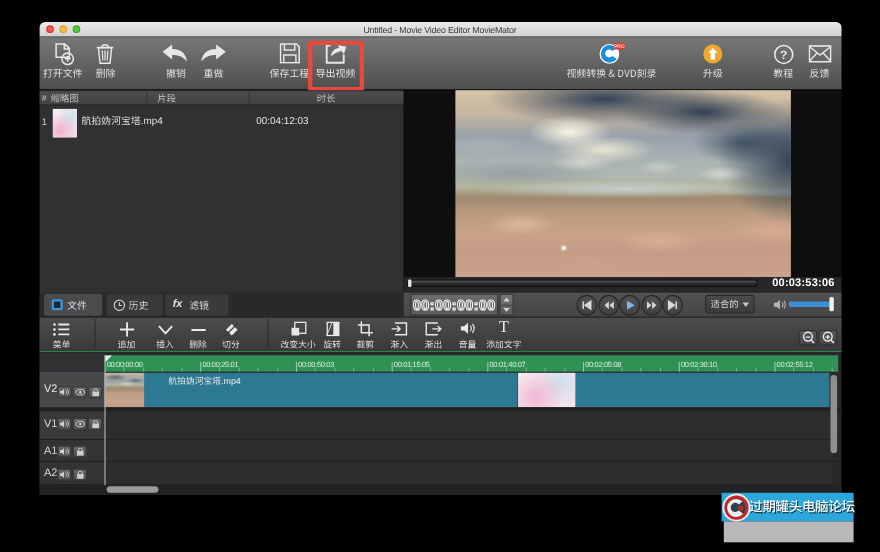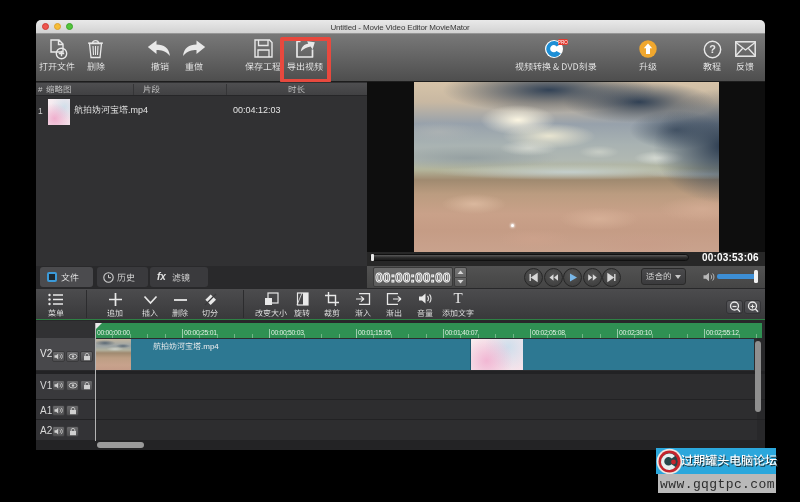--- a/index.html
+++ b/index.html
@@ -434,13 +434,12 @@
       <path d="M0.8 1.4C1.5 2.0 2.3 3.0 2.7 3.5L3.6 2.9C3.2 2.3 2.4 1.4 1.7 0.8ZM4.6 5.0C5.2 5.8 6.0 6.8 6.3 7.5L7.3 6.9C6.9 6.2 6.1 5.2 5.5 4.5ZM3.3 5.0H0.6V6.1H2.2V9.1C1.6 9.3 1.0 9.8 0.4 10.5L1.2 11.7C1.7 10.9 2.3 10.1 2.7 10.1C3.0 10.1 3.4 10.5 3.9 10.8C4.8 11.3 5.8 11.5 7.4 11.5C8.6 11.5 10.7 11.4 11.6 11.4C11.6 11.0 11.8 10.4 11.9 10.1C10.7 10.2 8.8 10.3 7.4 10.3C6.0 10.3 4.9 10.3 4.1 9.8C3.8 9.6 3.5 9.4 3.3 9.2ZM8.8 0.5V2.6H4.1V3.7H8.8V8.2C8.8 8.4 8.7 8.5 8.5 8.5C8.2 8.5 7.3 8.5 6.5 8.5C6.6 8.8 6.8 9.3 6.9 9.7C8.0 9.7 8.8 9.7 9.3 9.5C9.8 9.3 10.0 9.0 10.0 8.2V3.7H11.6V2.6H10.0V0.5Z M14.1 9.1C13.7 9.9 13.1 10.7 12.4 11.2C12.7 11.4 13.1 11.7 13.3 11.9C14.0 11.3 14.7 10.3 15.2 9.4ZM15.8 9.5C16.3 10.1 16.9 10.9 17.1 11.4L18.1 10.9C17.8 10.4 17.2 9.6 16.7 9.0ZM22.3 2.1V3.8H20.1V2.1ZM19.0 1.0V5.5C19.0 7.3 19.0 9.6 18.0 11.2C18.2 11.4 18.7 11.7 18.9 11.9C19.6 10.8 19.9 9.2 20.1 7.7H22.3V10.5C22.3 10.7 22.3 10.7 22.1 10.7C21.9 10.7 21.3 10.7 20.7 10.7C20.9 11.0 21.0 11.5 21.0 11.8C22.0 11.8 22.6 11.8 22.9 11.6C23.3 11.4 23.5 11.1 23.5 10.5V1.0ZM22.3 4.9V6.7H20.1L20.1 5.5V4.9ZM16.6 0.6V2.0H14.6V0.6H13.6V2.0H12.6V3.0H13.6V7.9H12.4V8.9H18.5V7.9H17.7V3.0H18.5V2.0H17.7V0.6ZM14.6 3.0H16.6V3.9H14.6ZM14.6 4.9H16.6V5.9H14.6ZM14.6 6.8H16.6V7.9H14.6Z M30.1 3.8H31.3V4.7H30.1ZM33.5 3.8H34.7V4.7H33.5ZM32.0 5.8C32.2 6.0 32.4 6.2 32.5 6.4H30.9C31.1 6.2 31.2 5.9 31.3 5.7L30.7 5.5H32.1V3.0H29.3V5.5H30.3C30.0 6.3 29.4 7.1 28.7 7.7V6.7H27.9V9.6L27.3 9.6V5.9H29.0V4.9H27.3V2.8H28.6V1.9H26.0C26.2 1.5 26.3 1.0 26.3 0.6L25.4 0.4C25.2 1.7 24.8 3.0 24.2 3.9C24.5 4.0 24.9 4.2 25.1 4.4C25.3 4.0 25.6 3.4 25.8 2.8H26.3V4.9H24.5V5.9H26.3V9.8L25.6 9.8V6.7H24.8V10.9L27.9 10.4V11.0H28.7V8.4C28.9 8.5 29.0 8.6 29.1 8.7C29.3 8.5 29.5 8.3 29.7 8.1V11.9H30.6V11.4H35.9V10.5H33.5V9.9H35.3V9.2H33.5V8.6H35.3V7.8H33.5V7.2H35.6V6.4H33.6C33.5 6.1 33.2 5.8 33.0 5.5H35.5V3.0H32.6V5.5ZM32.5 8.6V9.2H30.6V8.6ZM32.5 7.8H30.6V7.2H32.5ZM32.5 9.9V10.5H30.6V9.9ZM33.3 0.4V1.3H31.5V0.4H30.5V1.3H28.8V2.2H30.5V2.8H31.5V2.2H33.3V2.8H34.3V2.2H35.8V1.3H34.3V0.4Z M42.6 9.0C44.3 9.7 46.0 10.8 46.9 11.7L47.7 10.8C46.7 10.0 44.9 8.9 43.2 8.1ZM38.2 1.7C39.2 2.1 40.5 2.8 41.1 3.3L41.7 2.3C41.1 1.8 39.8 1.2 38.9 0.9ZM37.1 4.0C38.1 4.4 39.3 5.1 39.9 5.6L40.7 4.7C40.0 4.2 38.8 3.6 37.8 3.2ZM36.7 6.0V7.1H41.8C41.1 8.9 39.7 10.1 36.6 10.8C36.8 11.1 37.1 11.5 37.3 11.8C40.8 10.9 42.3 9.3 43.0 7.1H47.7V6.0H43.3C43.6 4.4 43.6 2.6 43.6 0.5H42.4C42.4 2.7 42.4 4.5 42.1 6.0Z M53.4 6.0V7.5H50.7V6.0ZM54.7 6.0H57.5V7.5H54.7ZM53.4 4.9H50.7V3.4H53.4ZM54.7 4.9V3.4H57.5V4.9ZM49.5 2.2V9.3H50.7V8.6H53.4V9.6C53.4 11.2 53.9 11.7 55.4 11.7C55.7 11.7 57.6 11.7 58.0 11.7C59.4 11.7 59.7 11.0 59.9 9.1C59.5 9.0 59.0 8.8 58.7 8.6C58.6 10.1 58.5 10.5 57.9 10.5C57.5 10.5 55.8 10.5 55.5 10.5C54.8 10.5 54.7 10.4 54.7 9.6V8.6H58.7V2.2H54.7V0.5H53.4V2.2Z M68.9 3.5C68.7 4.3 68.4 5.1 68.1 5.8C67.7 5.3 67.3 4.7 66.9 4.3L66.1 4.8C66.6 5.4 67.2 6.1 67.7 6.8C67.2 7.6 66.7 8.4 66.1 9.0C66.3 9.2 66.7 9.5 66.8 9.7C67.4 9.2 67.8 8.5 68.3 7.7C68.7 8.3 69.0 8.9 69.3 9.3L70.1 8.7C69.8 8.1 69.3 7.4 68.8 6.7C69.2 5.8 69.6 4.8 69.9 3.8ZM70.3 4.2V10.2H66.1V4.2H65.0V11.3H70.3V11.8H71.3V4.2ZM66.9 0.8C67.2 1.2 67.5 1.8 67.7 2.3H64.7V3.3H71.7V2.3H68.9L68.9 2.2C68.7 1.7 68.3 1.0 68.0 0.4ZM63.3 1.8V3.8H62.0V1.8ZM61.0 0.9V5.4C61.0 7.2 61.0 9.6 60.3 11.3C60.5 11.4 61.0 11.7 61.1 11.9C61.6 10.7 61.9 9.1 62.0 7.6H63.3V10.6C63.3 10.7 63.3 10.8 63.2 10.8C63.1 10.8 62.7 10.8 62.3 10.7C62.4 11.0 62.6 11.5 62.6 11.8C63.2 11.8 63.6 11.7 63.9 11.5C64.2 11.4 64.3 11.1 64.3 10.6V0.9ZM63.3 4.7V6.6H62.0L62.0 5.4V4.7Z M73.2 1.4C74.0 2.0 74.9 2.9 75.4 3.5L76.2 2.6C75.7 2.0 74.7 1.2 73.9 0.6ZM81.9 5.5C81.0 6.1 79.8 6.8 78.7 7.3V5.0H77.6C78.6 4.1 79.4 3.1 80.0 2.1C80.9 3.5 82.1 4.9 83.3 5.7C83.5 5.4 83.8 5.0 84.1 4.8C82.8 4.0 81.4 2.5 80.6 1.0L80.8 0.6L79.6 0.4C78.9 1.9 77.7 3.7 75.8 5.0C76.1 5.1 76.5 5.6 76.6 5.8C77.0 5.6 77.3 5.4 77.6 5.1V9.9C77.6 11.2 78.0 11.5 79.4 11.5C79.7 11.5 81.5 11.5 81.8 11.5C83.1 11.5 83.5 11.0 83.6 9.2C83.3 9.1 82.8 8.9 82.6 8.8C82.5 10.2 82.4 10.5 81.8 10.5C81.4 10.5 79.8 10.5 79.5 10.5C78.8 10.5 78.7 10.4 78.7 9.9V8.5C79.9 8.0 81.5 7.2 82.6 6.5ZM72.5 4.3V5.4H74.3V9.6C74.3 10.2 73.9 10.7 73.7 10.9C73.9 11.0 74.2 11.5 74.3 11.7C74.5 11.4 74.8 11.1 76.9 9.4C76.8 9.2 76.6 8.7 76.5 8.4L75.4 9.3V4.3Z M89.2 1.4V2.5H95.1V1.4ZM88.8 11.4C89.2 11.2 89.8 11.1 94.3 10.6C94.5 11.1 94.6 11.5 94.8 11.8L95.9 11.3C95.5 10.3 94.6 8.6 94.0 7.3L92.9 7.7C93.2 8.3 93.5 8.9 93.8 9.6L90.2 10.0C90.9 8.8 91.6 7.4 92.2 6.0H95.7V4.9H88.6V6.0H90.8C90.2 7.5 89.5 8.9 89.2 9.3C88.9 9.8 88.7 10.1 88.4 10.2C88.6 10.5 88.8 11.1 88.8 11.4ZM84.4 9.2 84.7 10.4C85.8 9.9 87.3 9.2 88.7 8.6L88.4 7.6L87.1 8.1V4.5H88.5V3.4H87.1V0.6H85.9V3.4H84.4V4.5H85.9V8.6C85.3 8.9 84.8 9.1 84.4 9.2Z" fill="#ffffff"></path>
     </svg>
 <svg class="abs" style="left:656px;top:448px" width="27" height="27" viewBox="0 0 27 27">
 <circle cx="13.5" cy="13.5" r="12.8" fill="#ece8e4"></circle>
 <circle cx="13.5" cy="13.5" r="11" fill="#c5242c"></circle>
 <circle cx="13.5" cy="13.5" r="8.2" fill="#25474b"></circle>
 <path d="M19 8 A8.2 8.2 0 1 0 19.5 19 L15.5 16.2 A4.2 4.2 0 1 1 15.7 10.6 Z" fill="#e8f0f0"></path>
 <circle cx="17.5" cy="14" r="2.4" fill="#c5242c"></circle>
     </svg>
 <div class="abs" style="left:658px;top:474px;width:118px;height:19px;background:#b9b9b9"></div>
-<div class="abs" style="left:659px;top:476.5px;width:117px;font-size:13px;color:#2e2e2e;font-family:'Liberation Mono',monospace;text-align:center;letter-spacing:0.4px">www.gqgtpc.com</div>
 </div>
 </body></html>

